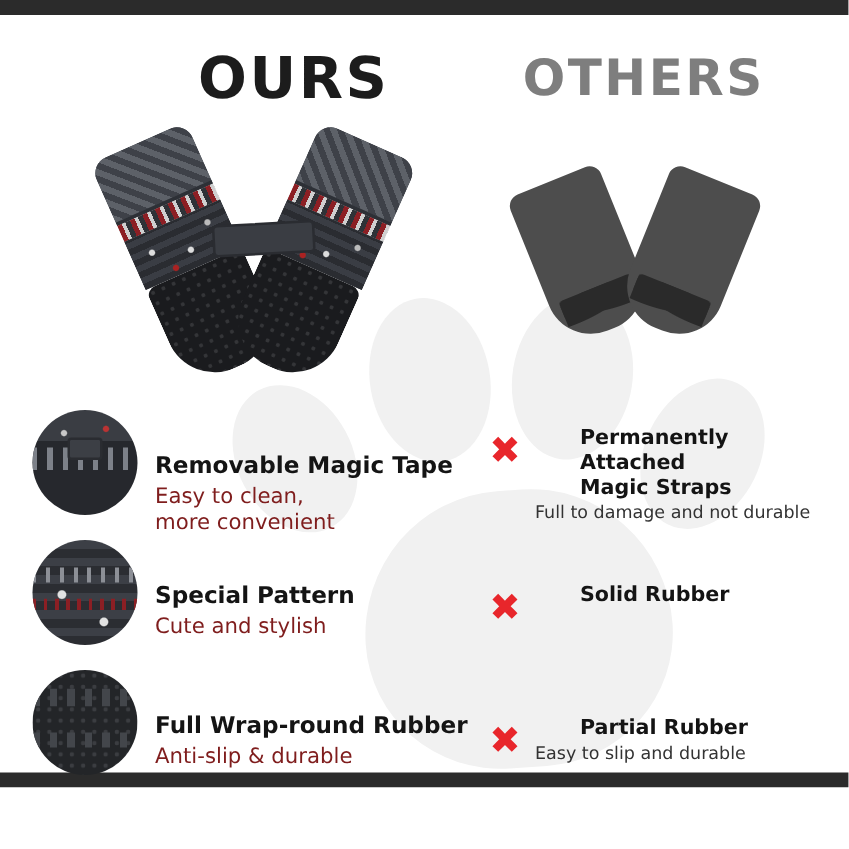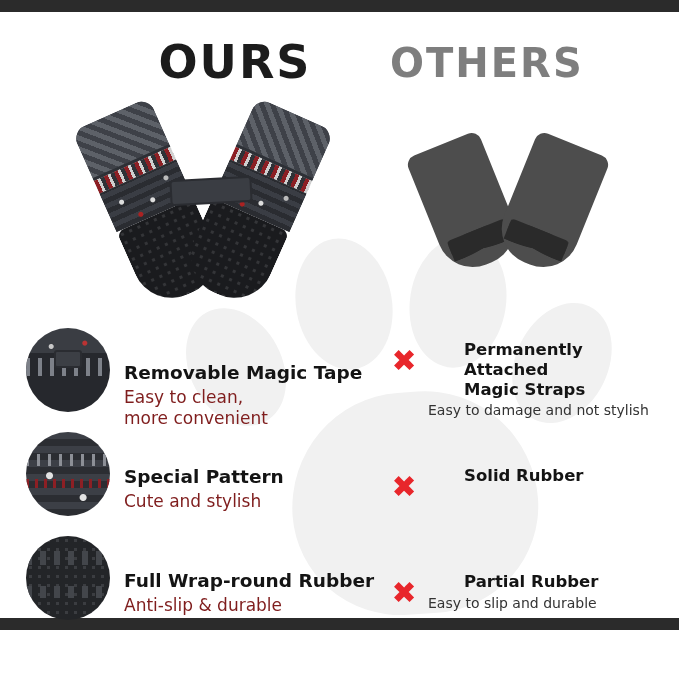--- a/index.html
+++ b/index.html
@@ -53,20 +53,21 @@
     font-family: "DejaVu Sans", sans-serif;
   }
   .heading-ours {
     left: 110px; top: 35px; width: 250px;
     text-align: center;
     font-size: 46px;
     color: #1c1c1c;
   }
   .heading-others {
     left: 390px; top: 40px; width: 250px;
+    text-align: center;
     font-size: 40px;
     color: #7e7e7e;
   }
 
   
   .hero { position: absolute; }
   .hero-ours { left: 96px; top: 100px; width: 230px; height: 210px; }
   .hero-others { left: 420px; top: 130px; width: 180px; height: 160px; }
 
   
@@ -302,21 +303,21 @@
 
     </div>
 
     <div class="feature-col-right">
 
       <div class="ofeat-row" style="height:92px">
         <div class="xmark">✖</div>
         <div class="ofeat-text">
           <div class="ofeat-title" style="white-space:pre-line">Permanently Attached
 Magic Straps</div>
-          <div class="ofeat-sub">Easy to damage and not stylish</div>
+          <div class="ofeat-sub">Full to damage and not durable</div>
         </div>
       </div>
 
       <div class="ofeat-row" style="height:72px">
         <div class="xmark">✖</div>
         <div class="ofeat-text">
           <div class="ofeat-title">Solid Rubber</div>
         </div>
       </div>
 

